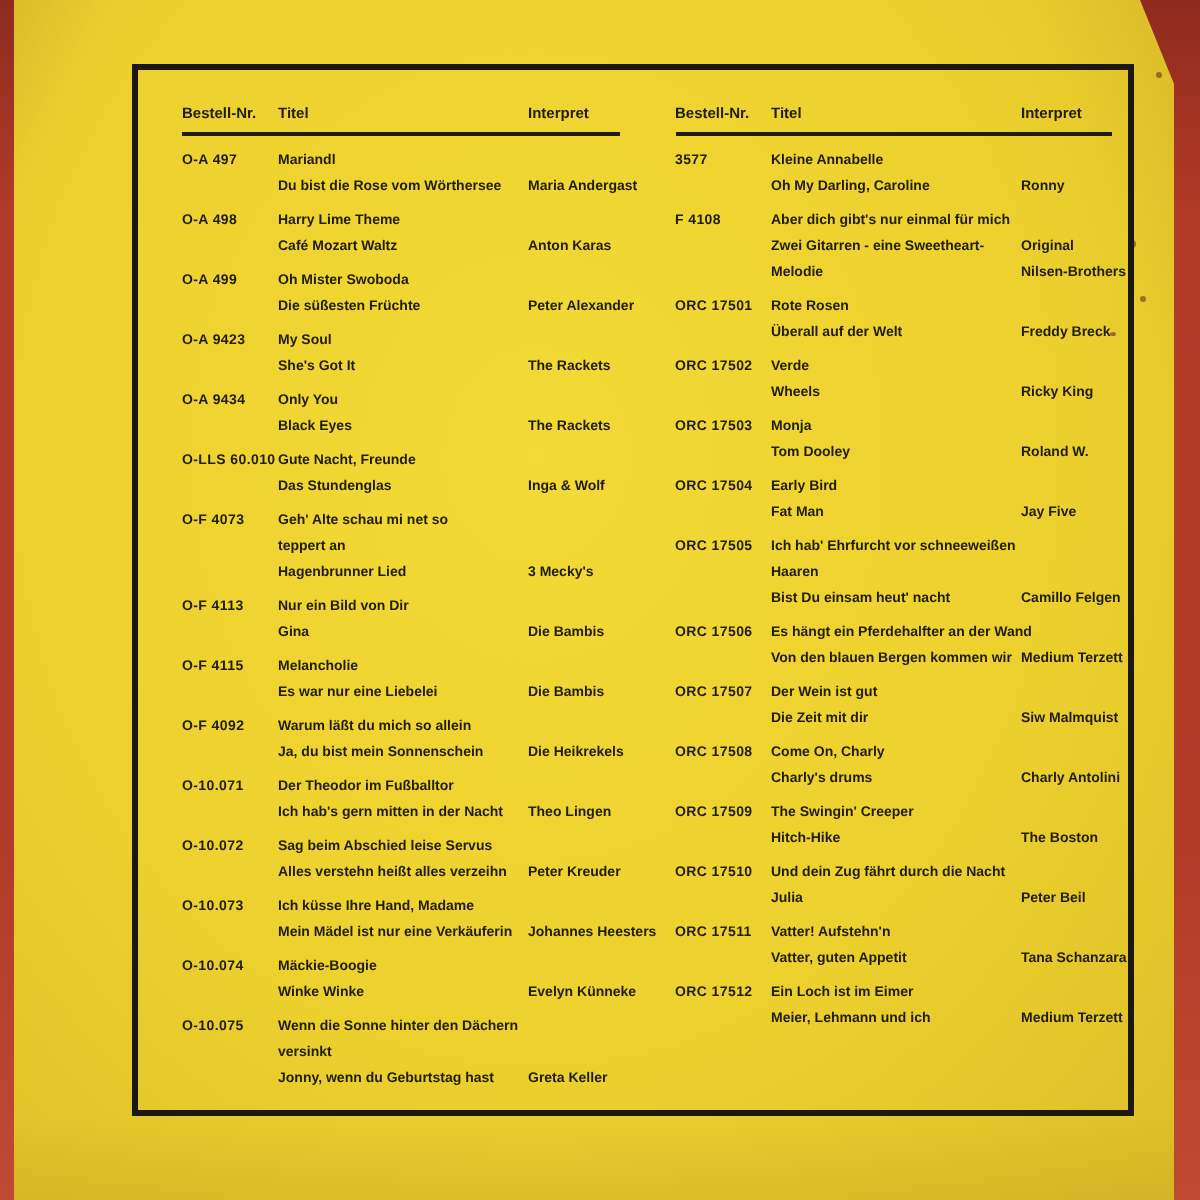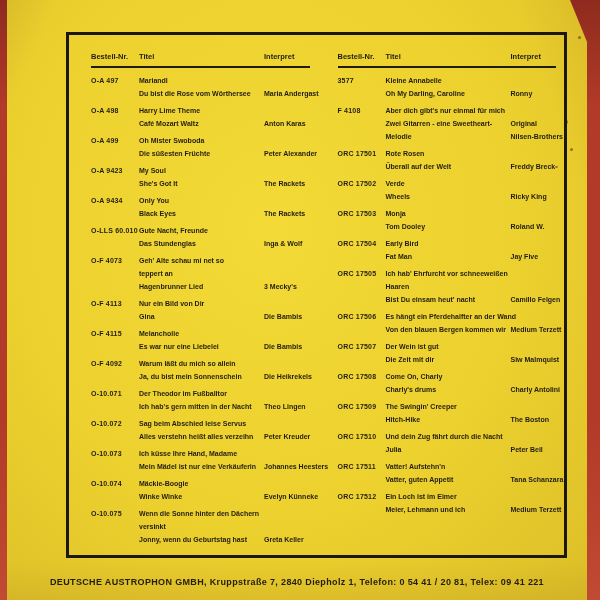--- a/index.html
+++ b/index.html
@@ -434,14 +434,13 @@
           </div>
           <div class="cell artist">
             <div class="line">Medium Terzett</div>
           </div>
         </div>
 
     </div>
 
   </div>
 
-  <div class="footer">DEUTSCHE AUSTROPHON GMBH, Kruppstraße 7, 2840 Diepholz 1, Telefon: 0 54 41 / 20 81, Telex: 09 41 221</div>
 </div>
 
 </body></html>

